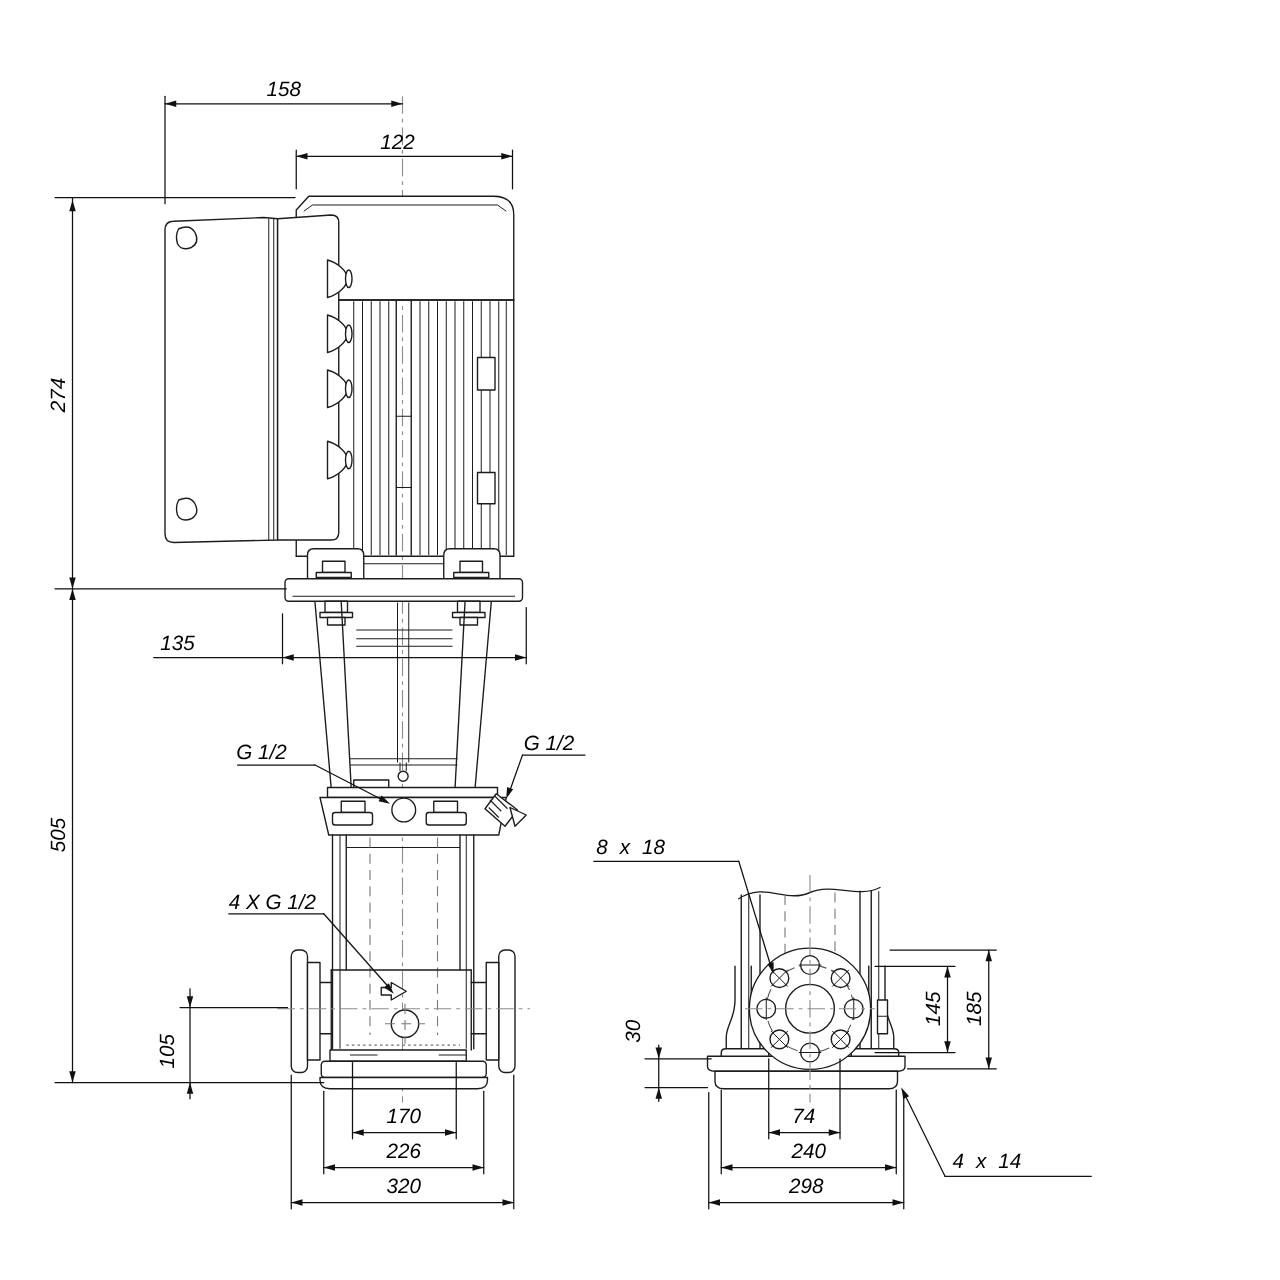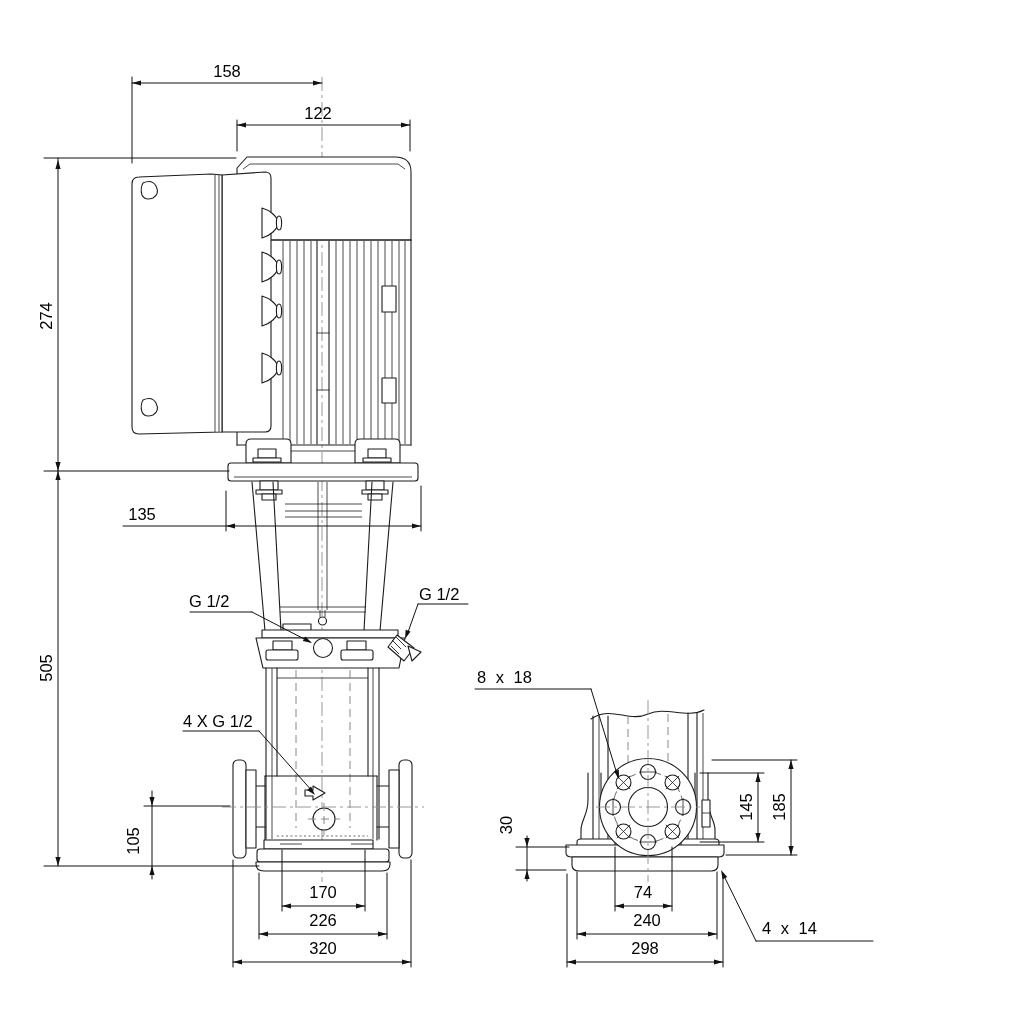--- a/index.html
+++ b/index.html
@@ -1,16 +1,16 @@
 <!DOCTYPE html>
 <html><head>
 <meta charset="utf-8">
 <style>
   html,body{margin:0;padding:0;background:#fff;}
-  .stage{width:1024px;height:1024px;position:relative;background:#fff;overflow:hidden;}
+  .stage{width:1024px;height:1024px;position:relative;background:#fff;overflow:hidden;font-style:italic;}
   svg{display:block;}
   .geo{stroke:#1c1c1c;stroke-width:1.1;fill:none;stroke-linejoin:round;stroke-linecap:round;}
   .geo-thin{stroke:#1c1c1c;stroke-width:0.8;fill:none;}
   .white{fill:#ffffff;}
   .cl{stroke:#8c8c8c;stroke-width:0.9;fill:none;stroke-dasharray:14 4 3 4;}
   .dash{stroke:#7a7a7a;stroke-width:0.9;fill:none;stroke-dasharray:8 5;}
   .dot{stroke:#6f6f6f;stroke-width:1;fill:none;stroke-dasharray:2 2.5;}
   .dim{stroke:#111;stroke-width:1;fill:none;stroke-linecap:round;}
   .arr{fill:#111;stroke:none;}
   .dimtext{font-family:"Liberation Sans","DejaVu Sans",sans-serif;font-size:16.5px;fill:#000;}

